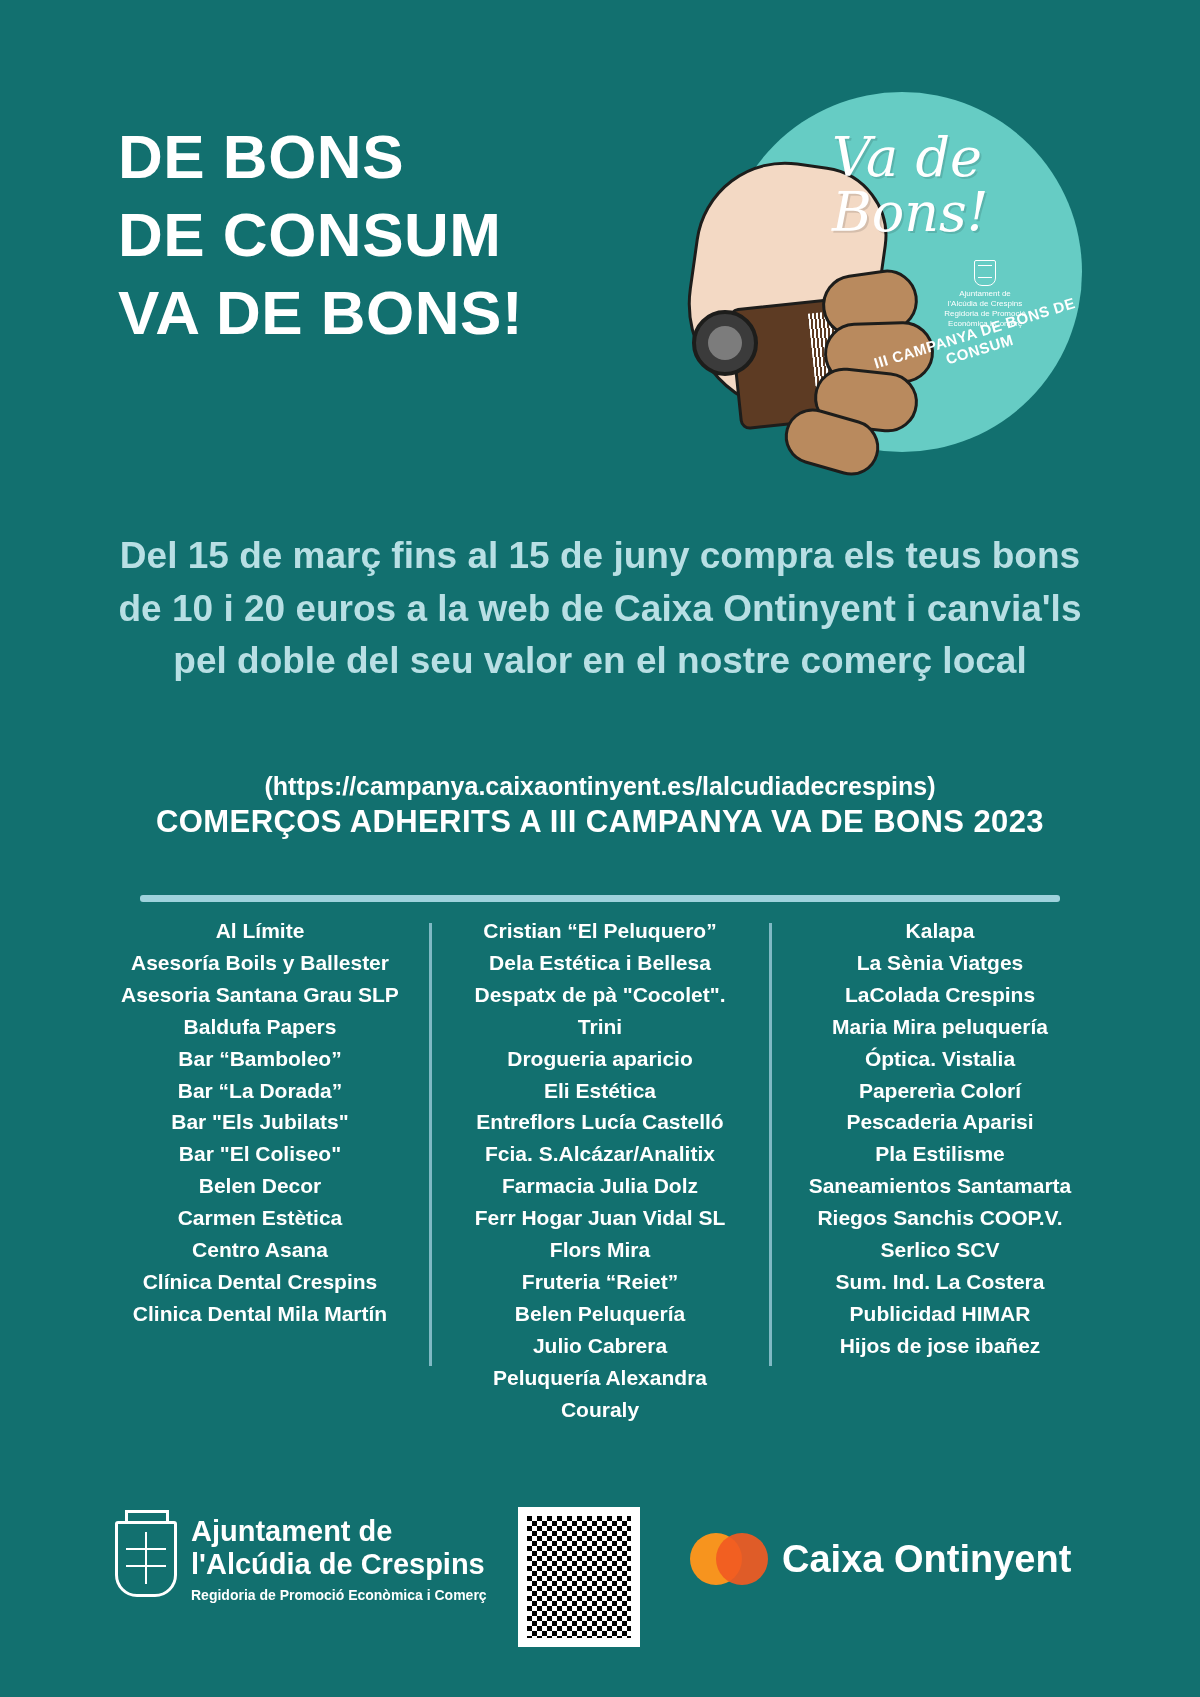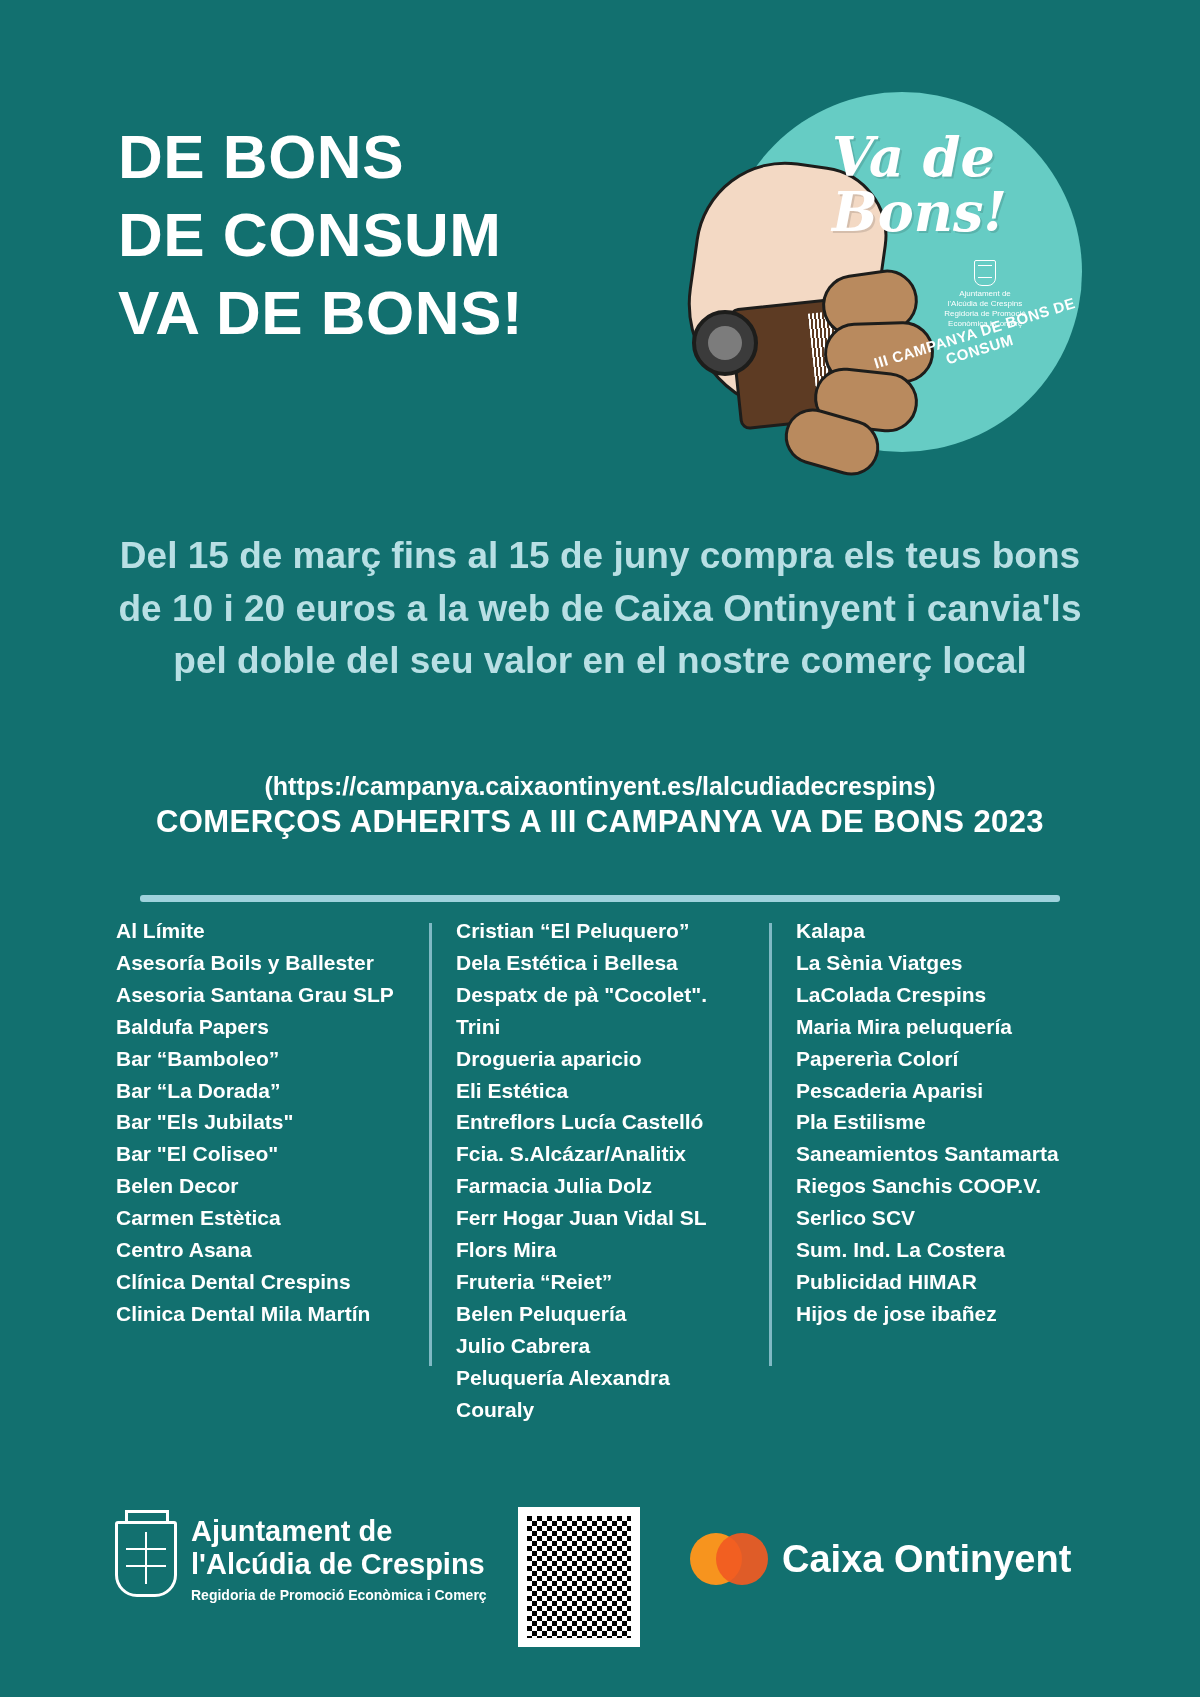--- a/index.html
+++ b/index.html
@@ -45,21 +45,21 @@
     height: 360px;
     border-radius: 50%;
     background: #66ccc4;
   }
   .badge-title {
     position: absolute;
     left: 160px;
     top: 38px;
     width: 250px;
     font-family: "DejaVu Serif", serif;
-    font-weight: bold;
+    font-weight: normal;
     font-style: italic;
     font-size: 54px;
     line-height: 1.02;
     color: #ffffff;
     text-shadow: 2px 2px 0 rgba(0,0,0,0.12);
   }
   .badge-crest {
     position: absolute;
     left: 258px;
     top: 168px;
@@ -193,20 +193,21 @@
   .cols {
     position: absolute;
     left: 110px;
     top: 915px;
     width: 980px;
     display: flex;
     justify-content: space-between;
   }
   .col {
     width: 300px;
+    text-align: center;
     font-size: 21px;
     font-weight: bold;
     line-height: 1.52;
     color: #ffffff;
     position: relative;
     padding: 0 6px;
   }
   .col-sep {
     width: 3px;
     background: #7fb9c4;
@@ -344,20 +345,21 @@
       <div>Belen Peluquería</div>
       <div>Julio Cabrera</div>
       <div>Peluquería Alexandra Couraly</div>
     </div>
   <div class="col-sep"></div>
   <div class="col" id="col2">
       <div>Kalapa</div>
       <div>La Sènia Viatges</div>
       <div>LaColada Crespins</div>
       <div>Maria Mira peluquería</div>
+      <div>Óptica. Vistalia</div>
       <div>Papererìa Colorí</div>
       <div>Pescaderia Aparisi</div>
       <div>Pla Estilisme</div>
       <div>Saneamientos Santamarta</div>
       <div>Riegos Sanchis COOP.V.</div>
       <div>Serlico SCV</div>
       <div>Sum. Ind. La Costera</div>
       <div>Publicidad HIMAR</div>
       <div>Hijos de jose ibañez</div>
     </div>

